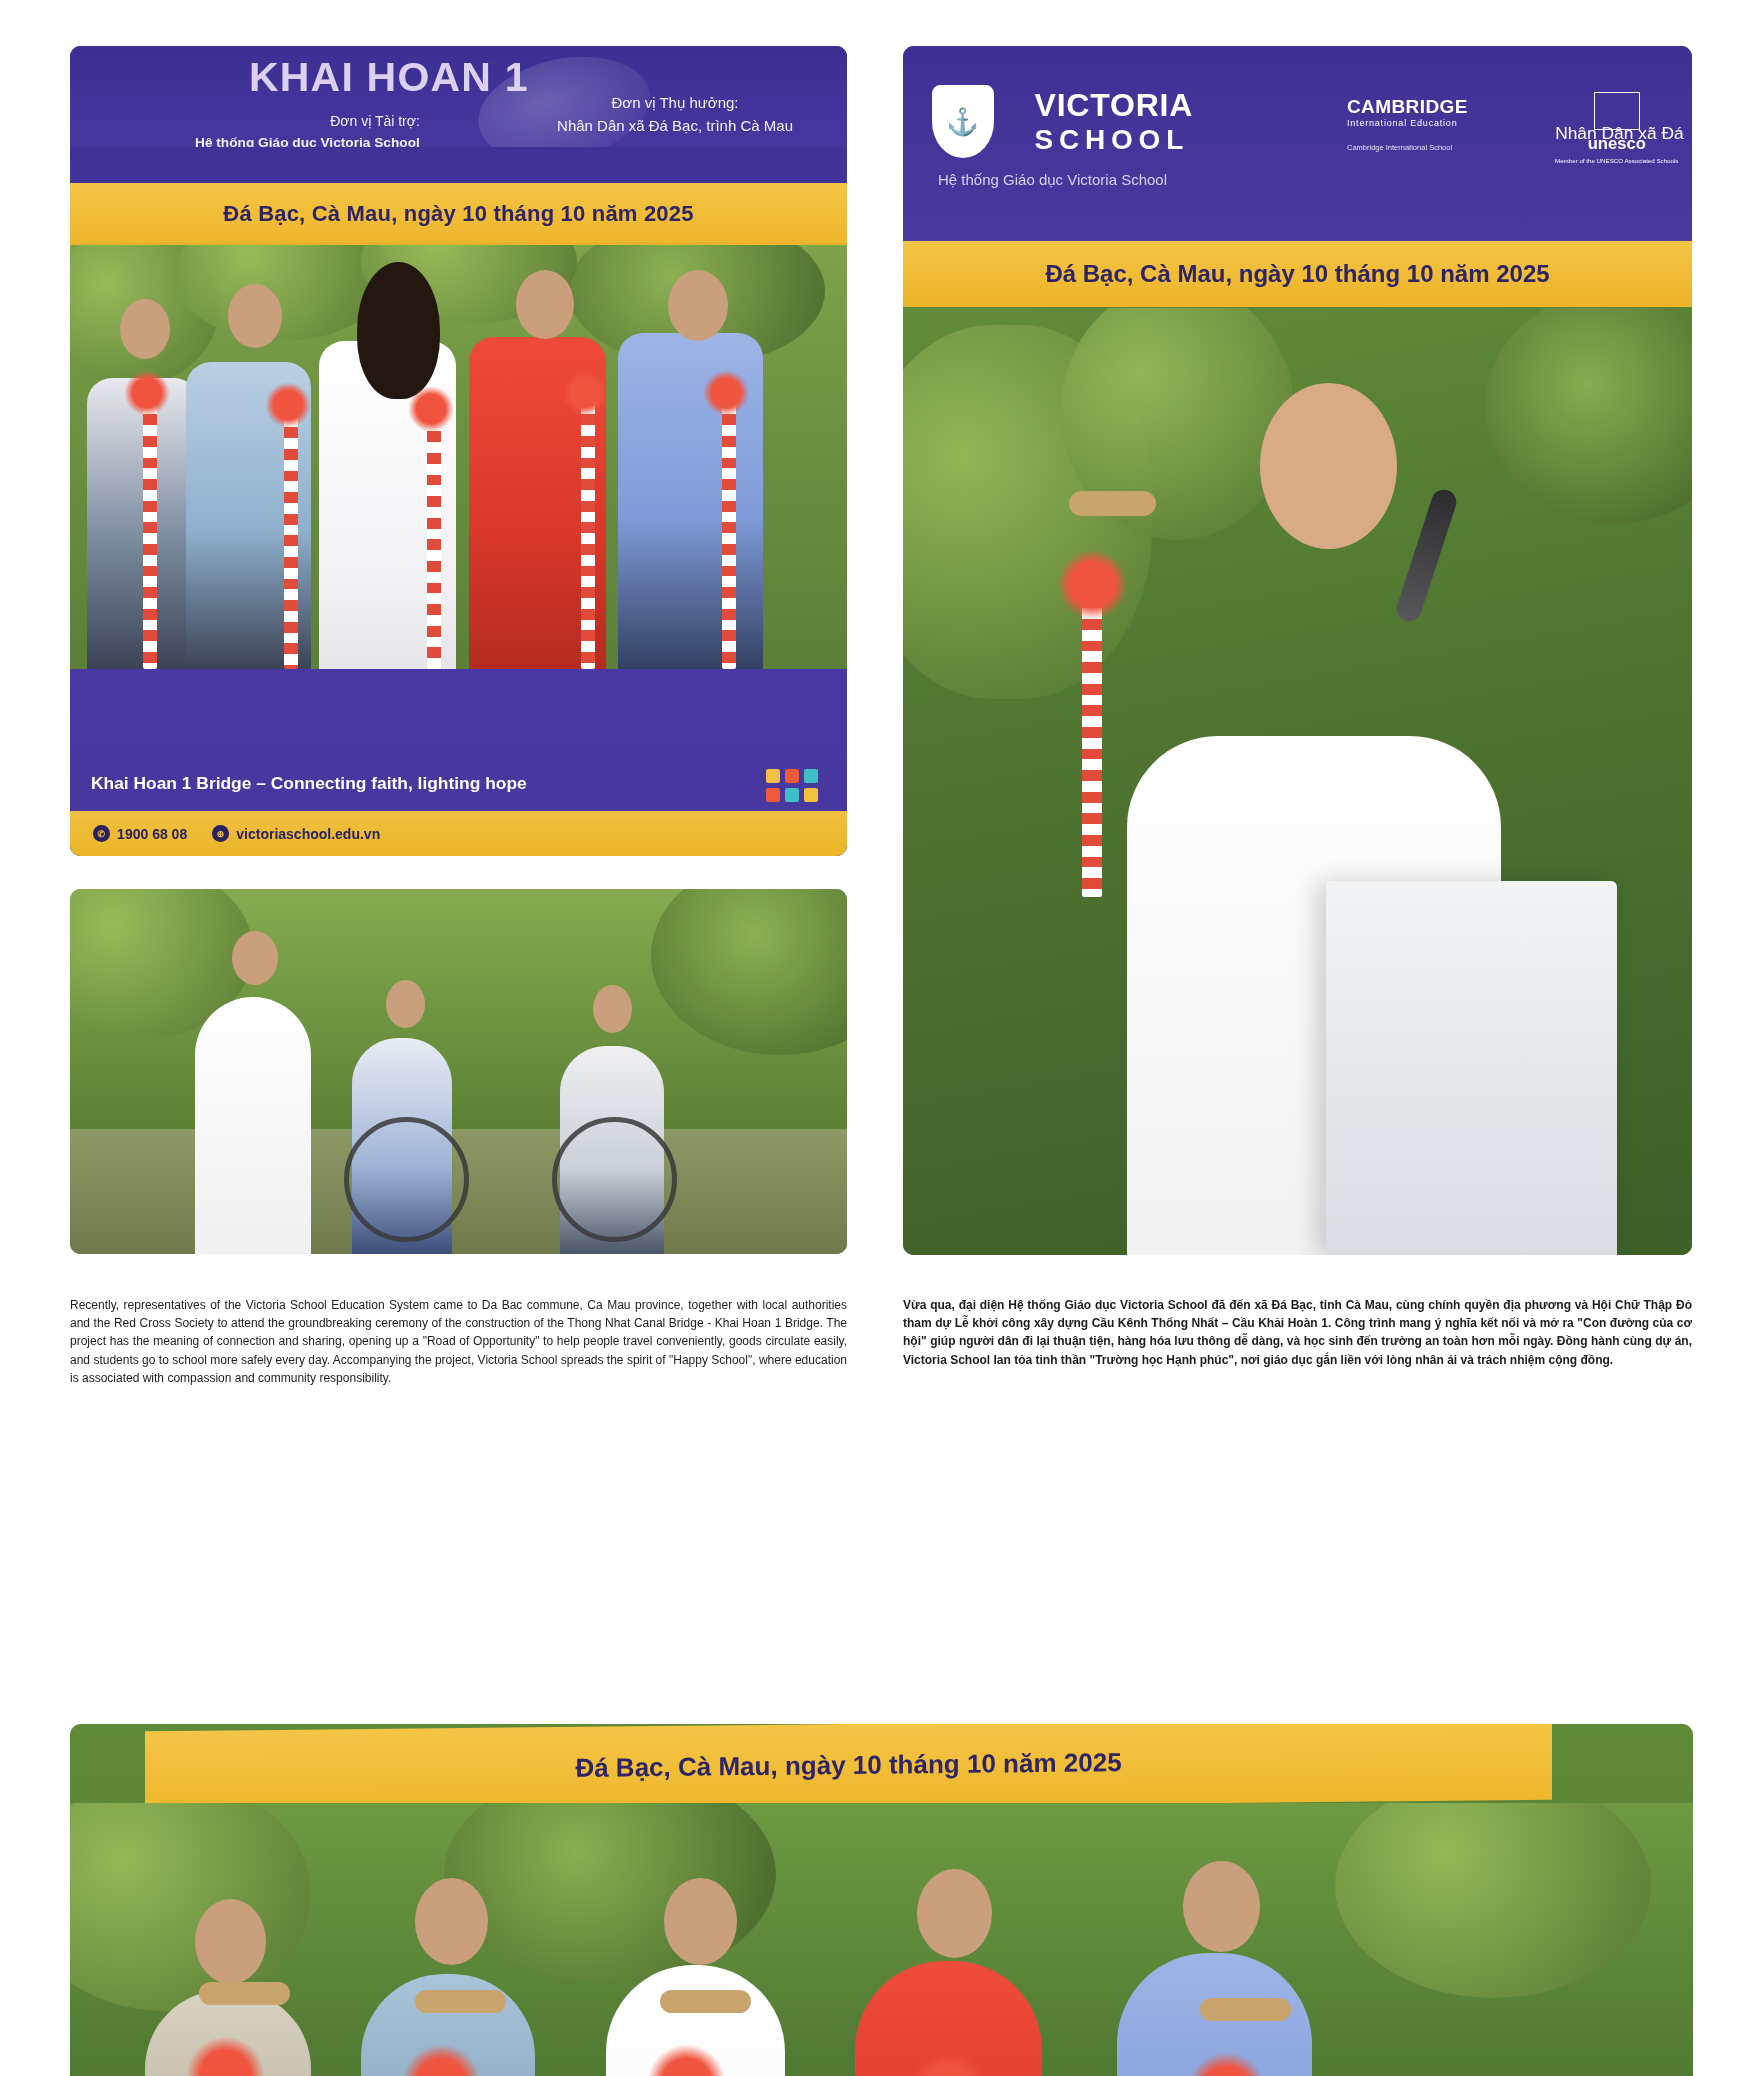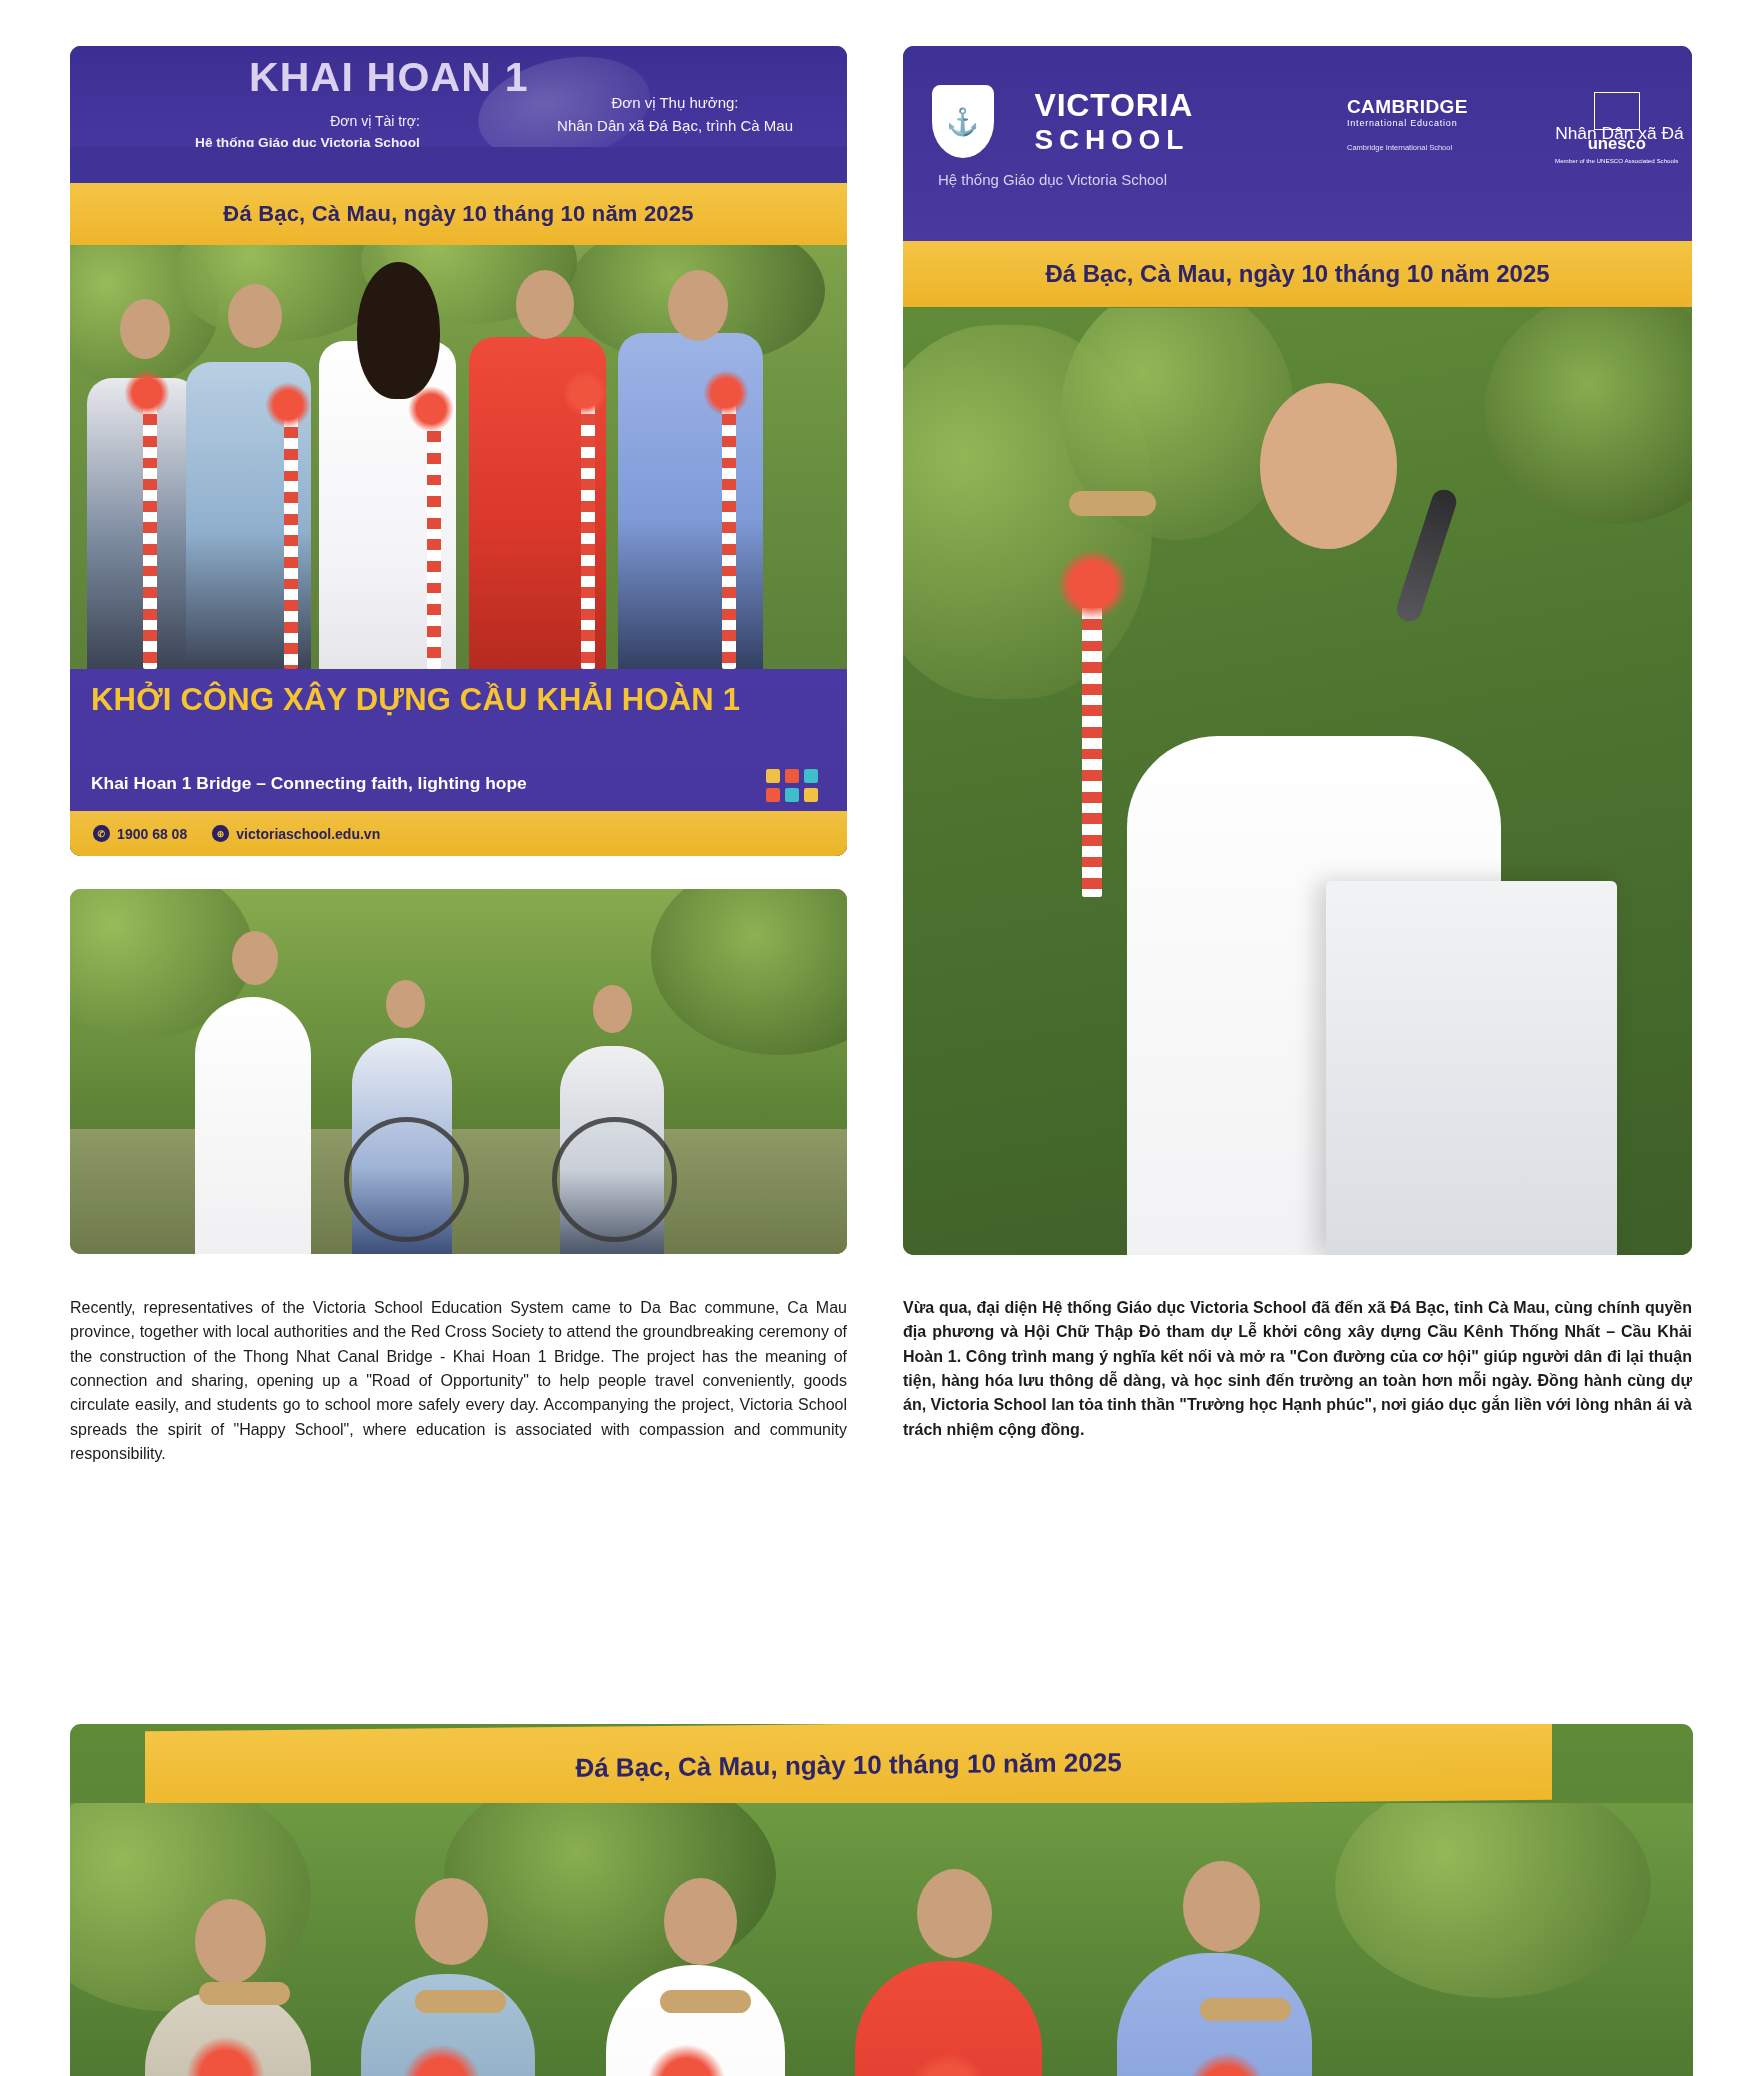--- a/index.html
+++ b/index.html
@@ -220,21 +220,21 @@
   .mic {
     position:absolute; left: 511px; top: 179px; width: 25px; height: 137px;
     background: linear-gradient(180deg,#2c2c2e 0%,#58585c 100%);
     border-radius: 12.5px;
     transform: rotate(18deg);
   }
 
   
   .col-text {
     position: absolute;
-    font-size: 16px;
+    font-size: 12px;
     line-height: 1.52;
     color: #1c1c1c;
     text-align: justify;
   }
   .col-left  { left: 70px;  top: 1296px; width: 777px; }
   .col-right { left: 903px; top: 1296px; width: 789px; font-weight: 700; }
 
   
   .bottom-wide {
     left: 70px;
@@ -306,21 +306,20 @@
       <div class="ribbon" style="left:357px;  top:154px; height:270px;"></div>
       <div class="ribbon-bow" style="left:338px; top:141px;"></div>
       <div class="ribbon" style="left:511px; top:137px; height:287px;"></div>
       <div class="ribbon-bow" style="left:492px; top:125px;"></div>
       <div class="ribbon" style="left:652px; top:137px; height:287px;"></div>
       <div class="ribbon-bow" style="left:633px; top:125px;"></div>
     </div>
 
     <div class="banner-bottom">
       <div class="banner-head1">
-        <div>KHỞI CÔNG XÂY DỰNG CẦU KHẢI HOÀN 1</div>
       </div>
       <div class="banner-head2">Khai Hoan 1 Bridge – Connecting faith, lighting hope</div>
 
       <div class="dots-deco">
         <i style="background:#f2c043"></i>
           <i style="background:#ef5a3c"></i>
           <i style="background:#3fc0c8"></i>
         <i style="background:#ef5a3c"></i>
           <i style="background:#3fc0c8"></i>
           <i style="background:#f2c043"></i>

